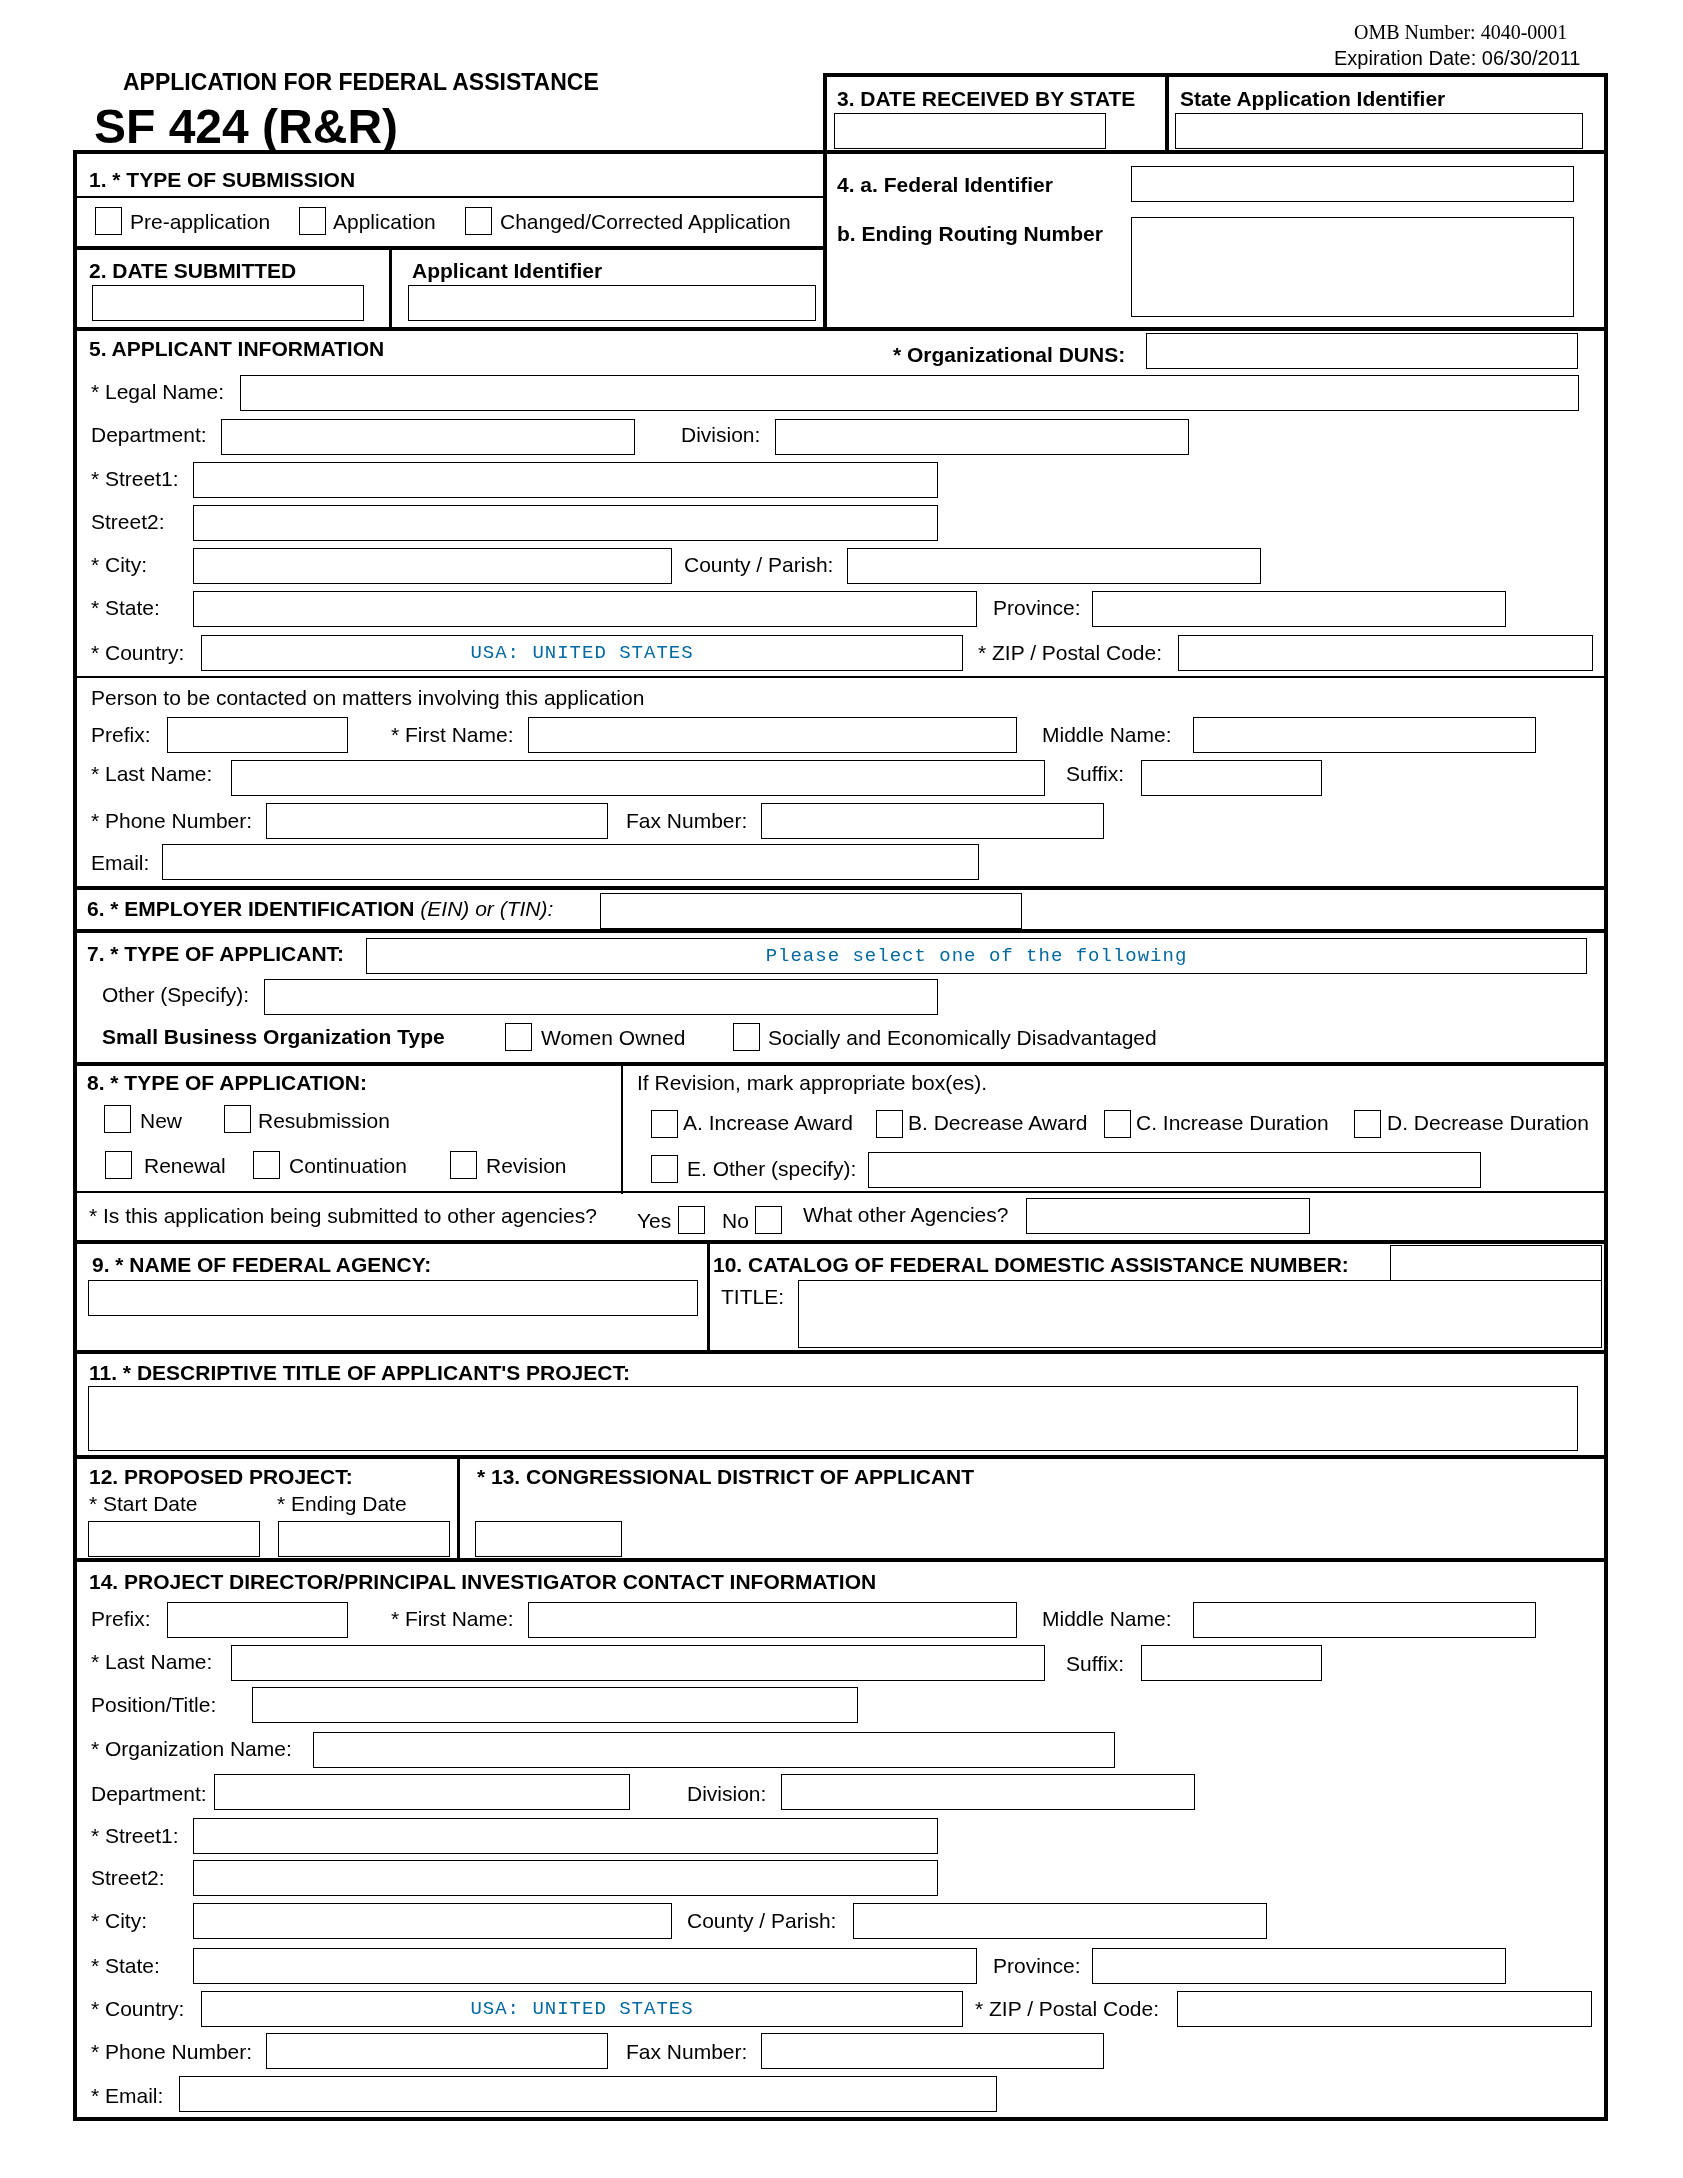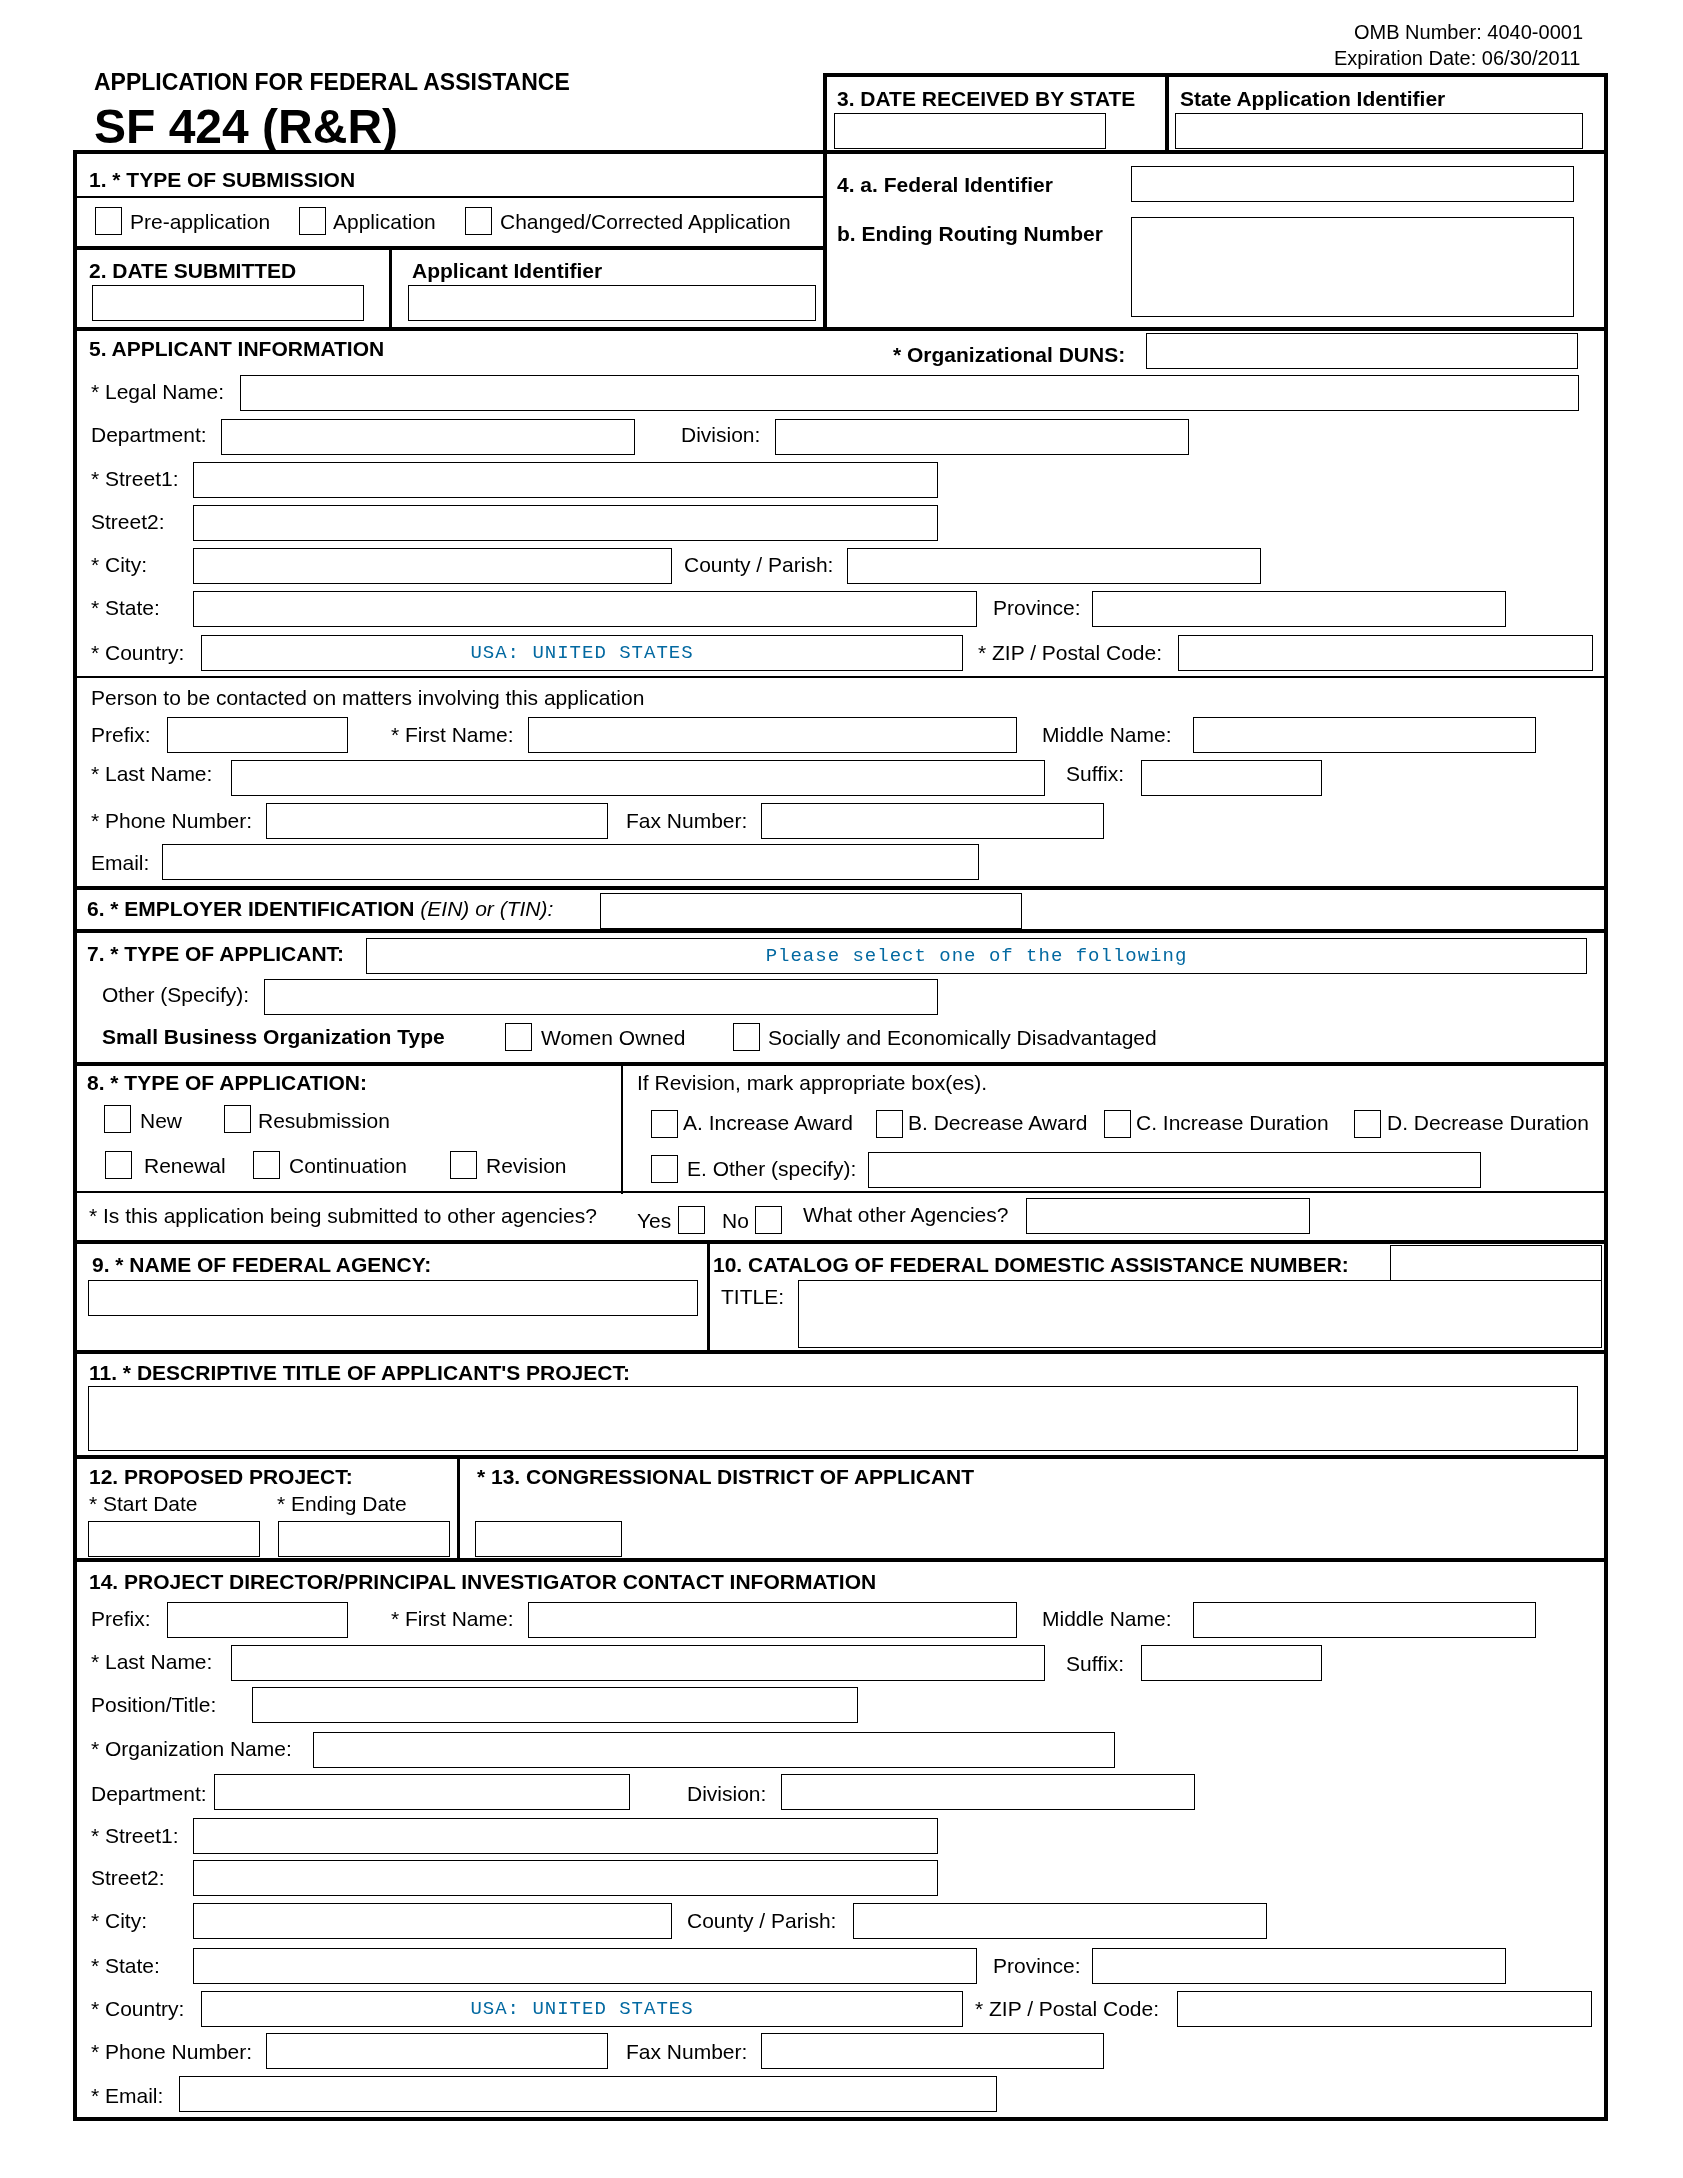--- a/index.html
+++ b/index.html
@@ -1,32 +1,32 @@
 <!DOCTYPE html>
 <html><head>
 <meta charset="utf-8">
 <style>
   html, body { margin:0; padding:0; background:#fff; }
   body { width:1683px; height:2178px; position:relative; overflow:hidden;
          font-family:"Liberation Sans", sans-serif; color:#000; }
   .t { position:absolute; font-size:21px; white-space:nowrap; line-height:1; }
-  .b { font-weight:bold; }
+  .b { font-weight:bold;margin-left:29px; }
   .h { position:absolute; font-weight:bold; font-size:21px; white-space:nowrap; line-height:1; }
   .big { font-size:48px; font-weight:bold; }
   .box { position:absolute; border:1.5px solid #000; box-sizing:border-box; background:#fff; }
   .cb { position:absolute; border:1.5px solid #000; box-sizing:border-box; width:27px; height:28px; background:#fff; }
   .line { position:absolute; background:#000; }
   .mono { font-family:"Liberation Mono", monospace; font-size:19px; color:#0369a1; letter-spacing:1px;
           display:flex; align-items:center; justify-content:center; }
   .i { font-style:italic; font-weight:normal; }
 </style>
 </head>
 <body>
 
-<div class="t" style="left:1354px;top:22px;font-size:20px;">OMB Number: 4040-0001</div>
+<div class="t" style="left:1354px;top:22px;font-size:20px;font-family:Liberation Serif, serif;">OMB Number: 4040-0001</div>
 <div class="t" style="left:1334px;top:48px;font-size:20px;">Expiration Date: 06/30/2011</div>
 <div class="t b" style="left:94px;top:71px;font-size:23px;">APPLICATION FOR FEDERAL ASSISTANCE</div>
 <div class="t big" style="left:94px;top:103px;">SF 424 (R&amp;R)</div>
 
 <div class="line" style="left:825px;top:73px;width:782px;height:4px;"></div>
 <div class="line" style="left:74px;top:150px;width:1533px;height:4px;"></div>
 <div class="line" style="left:823px;top:73px;width:4px;height:255px;"></div>
 <div class="line" style="left:1165px;top:73px;width:4px;height:79px;"></div>
 <div class="line" style="left:1604px;top:73px;width:4px;height:2047px;"></div>
 <div class="line" style="left:73px;top:150px;width:4px;height:1970px;"></div>

